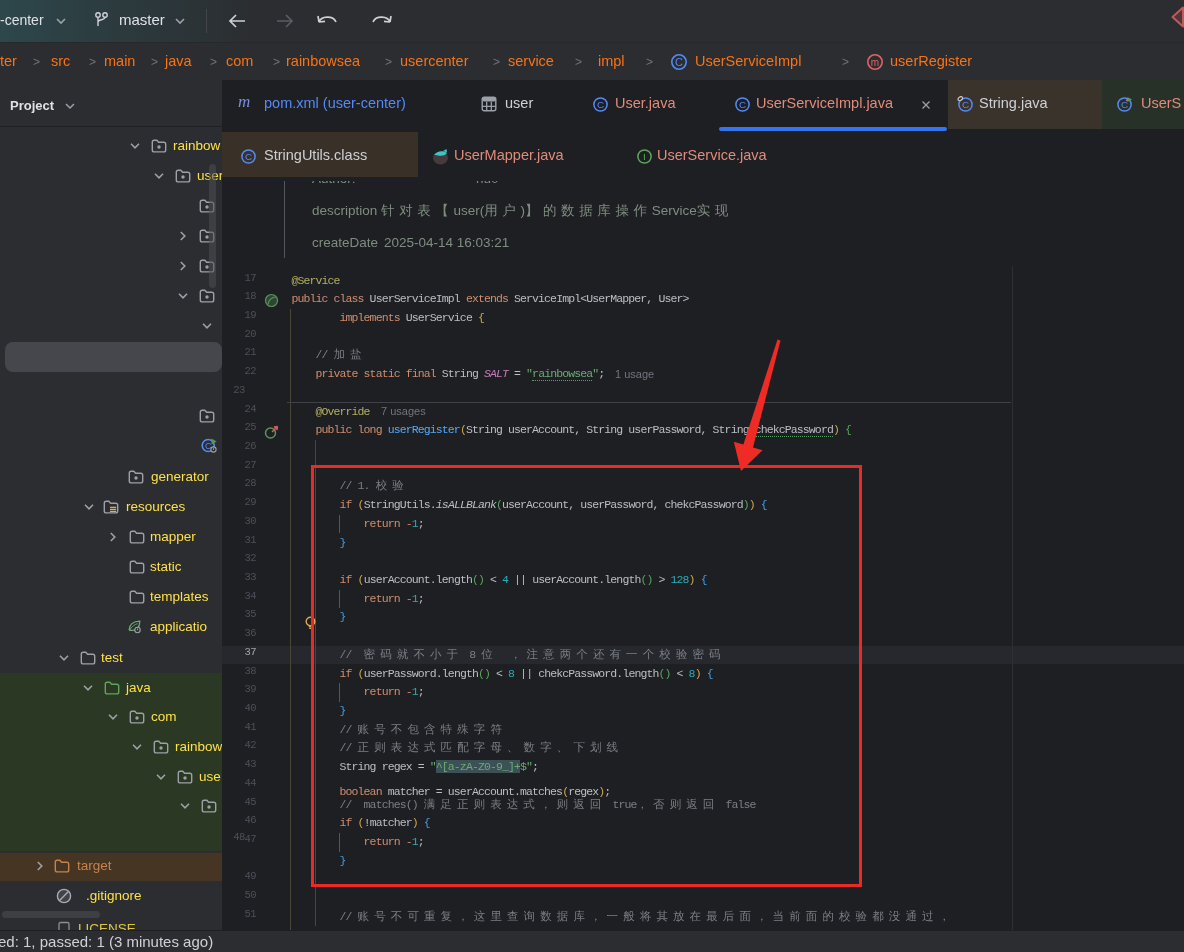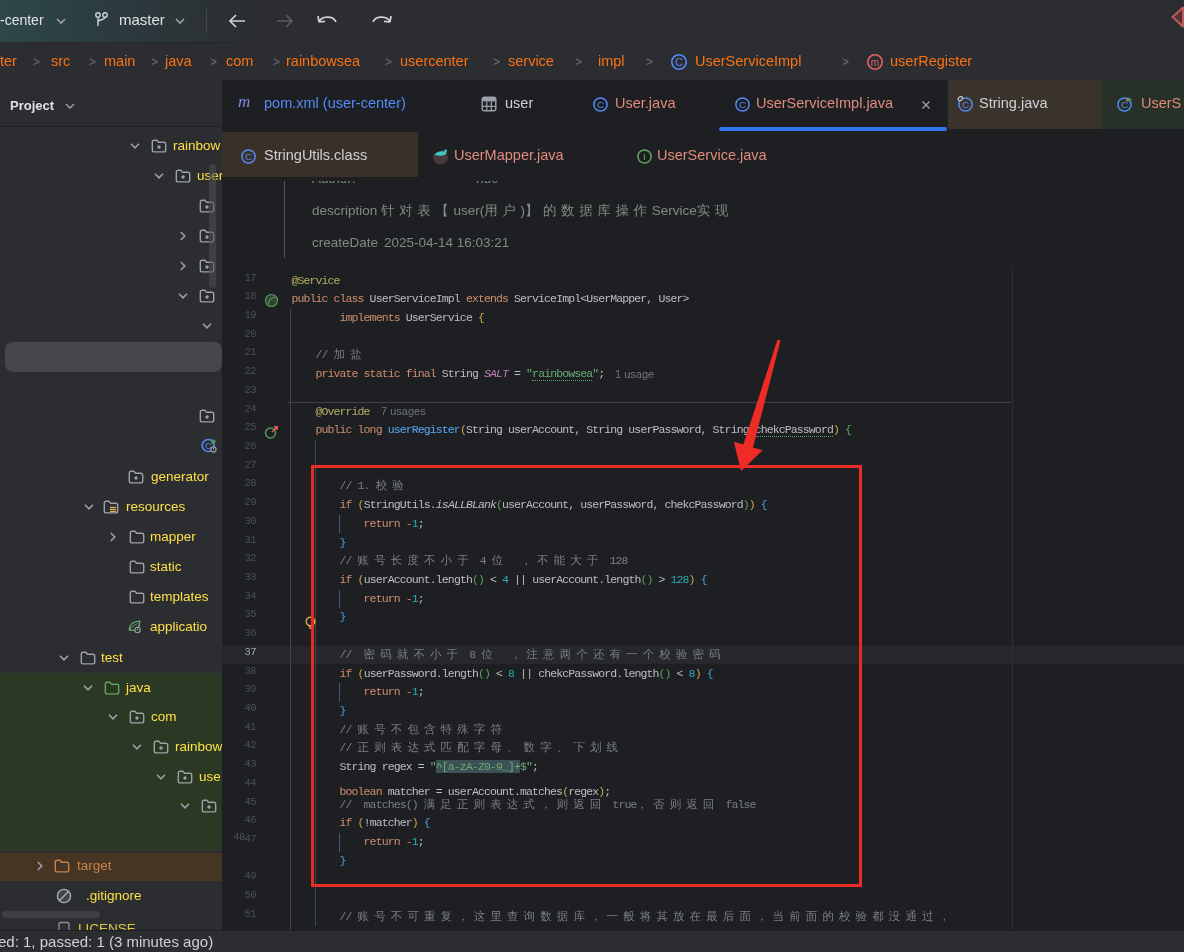--- a/index.html
+++ b/index.html
@@ -443,21 +443,21 @@
   <div class="abs" style="left:116.5px;top:651.9px;width:1px;height:18.7px;background:#3c5a7a;"></div>
   <div class="abs" style="left:65px;top:220.5px;width:724px;height:1px;background:#3f4146;"></div>
   <div class="abs" style="left:789.5px;top:85px;width:1px;height:664px;background:#2d2f34;"></div>
 
   <div class="ln" style="top:90.6px;">17</div>
   <div class="ln" style="top:109.3px;">18</div>
   <div class="ln" style="top:128px;">19</div>
   <div class="ln" style="top:146.7px;">20</div>
   <div class="ln" style="top:165.4px;">21</div>
   <div class="ln" style="top:184.1px;">22</div>
-  <div class="ln" style="top:202.9px;">23</div>
+  <div class="ln" style="top:202.9px;text-align:center;">23</div>
   <div class="ln" style="top:221.6px;">24</div>
   <div class="ln" style="top:240.3px;">25</div>
   <div class="ln" style="top:259px;">26</div>
   <div class="ln" style="top:277.7px;">27</div>
   <div class="ln" style="top:296.4px;">28</div>
   <div class="ln" style="top:315.1px;">29</div>
   <div class="ln" style="top:333.8px;">30</div>
   <div class="ln" style="top:352.5px;">31</div>
   <div class="ln" style="top:371.2px;">32</div>
   <div class="ln" style="top:390px;">33</div>
@@ -497,21 +497,20 @@
   <div class="cl" style="top:109.3px;"><span class="k">public class</span> UserServiceImpl <span class="k">extends</span> ServiceImpl&lt;UserMapper, User&gt;</div>
   <div class="cl" style="top:128px;">        <span class="k">implements</span> UserService <span class="b1">{</span></div>
   <div class="cl" style="top:165.4px;">    <span class="c">// <span class="cjk">加盐</span></span></div>
   <div class="cl" style="top:184.1px;">    <span class="k">private static final</span> String <span class="f">SALT</span> = <span class="s">"<span class="sq">rainbowsea</span>"</span>;</div>
   <div class="cl" style="top:221.6px;">    <span class="a">@Override</span></div>
   <div class="cl" style="top:240.3px;">    <span class="k">public long</span> <span class="m">userRegister</span><span class="b1">(</span>String userAccount, String userPassword, String <span class="sq">chekcPassword</span><span class="b1">)</span> <span class="b2">{</span></div>
   <div class="cl" style="top:296.4px;">        <span class="c">// 1. <span class="cjk">校验</span></span></div>
   <div class="cl" style="top:315.1px;">        <span class="k">if</span> <span class="b1">(</span>StringUtils.<span class="it">isALLBLank</span><span class="b2">(</span>userAccount, userPassword, chekcPassword<span class="b2">)</span><span class="b1">)</span> <span class="b3">{</span></div>
   <div class="cl" style="top:333.8px;">            <span class="k">return</span> <span class="k">-</span><span class="n">1</span>;</div>
   <div class="cl" style="top:352.5px;">        <span class="b3">}</span></div>
-  <div class="cl" style="top:371.2px;">        <span class="c">// <span class="cjk">账号长度不小于</span> 4 <span class="cjk">位 ，不能大于</span> 128</span></div>
   <div class="cl" style="top:390px;">        <span class="k">if</span> <span class="b1">(</span>userAccount.length<span class="b2">()</span> &lt; <span class="n">4</span> || userAccount.length<span class="b2">()</span> &gt; <span class="n">128</span><span class="b1">)</span> <span class="b3">{</span></div>
   <div class="cl" style="top:408.7px;">            <span class="k">return</span> <span class="k">-</span><span class="n">1</span>;</div>
   <div class="cl" style="top:427.4px;">        <span class="b3">}</span></div>
   <div class="cl" style="top:464.8px;">        <span class="c">//  <span class="cjk">密码就不小于</span> 8 <span class="cjk">位 ，注意两个还有一个校验密码</span></span></div>
   <div class="cl" style="top:483.5px;">        <span class="k">if</span> <span class="b1">(</span>userPassword.length<span class="b2">()</span> &lt; <span class="n">8</span> || chekcPassword.length<span class="b2">()</span> &lt; <span class="n">8</span><span class="b1">)</span> <span class="b3">{</span></div>
   <div class="cl" style="top:502.2px;">            <span class="k">return</span> <span class="k">-</span><span class="n">1</span>;</div>
   <div class="cl" style="top:520.9px;">        <span class="b3">}</span></div>
   <div class="cl" style="top:539.6px;">        <span class="c">// <span class="cjk">账号不包含特殊字符</span></span></div>
   <div class="cl" style="top:558.3px;">        <span class="c">// <span class="cjk">正则表达式匹配字母、数字、下划线</span></span></div>
   <div class="cl" style="top:577.1px;">        String regex = <span class="s">"<span style="background:#3c5156;">^[a-zA-Z0-9_]+</span>$"</span>;</div>

